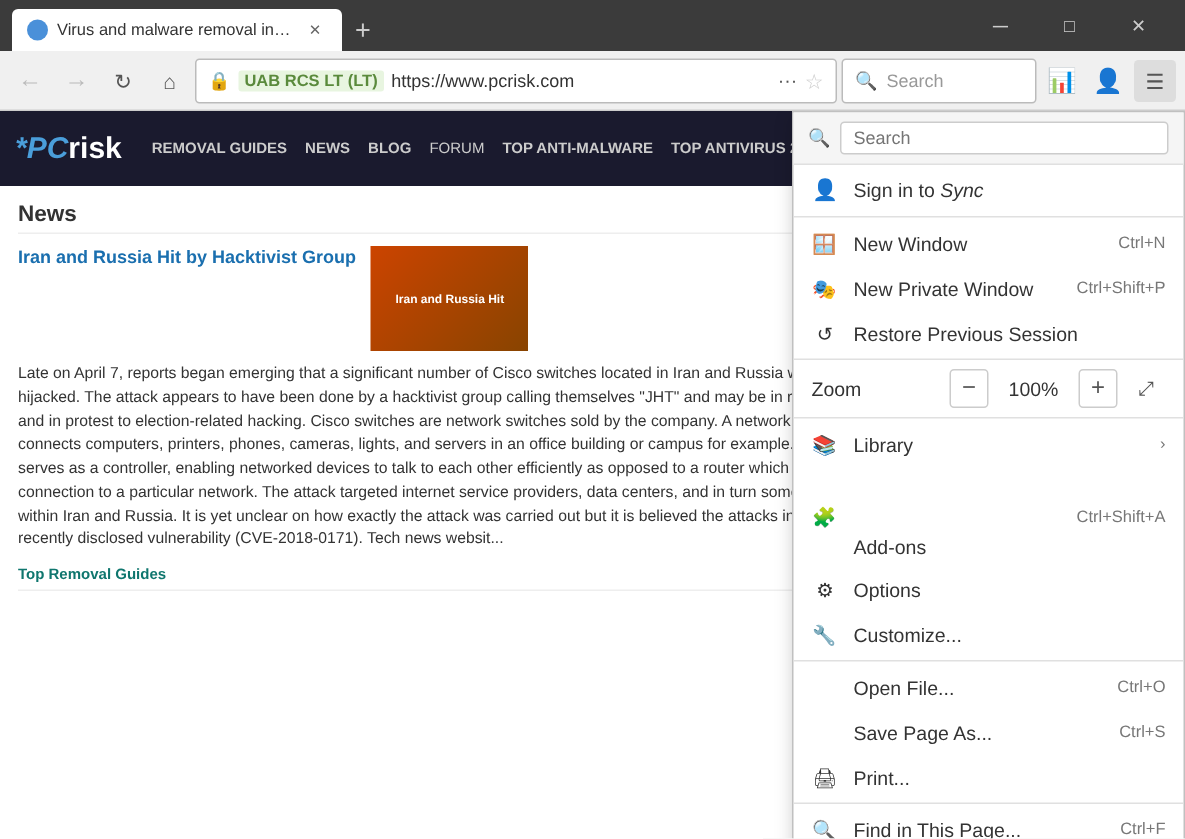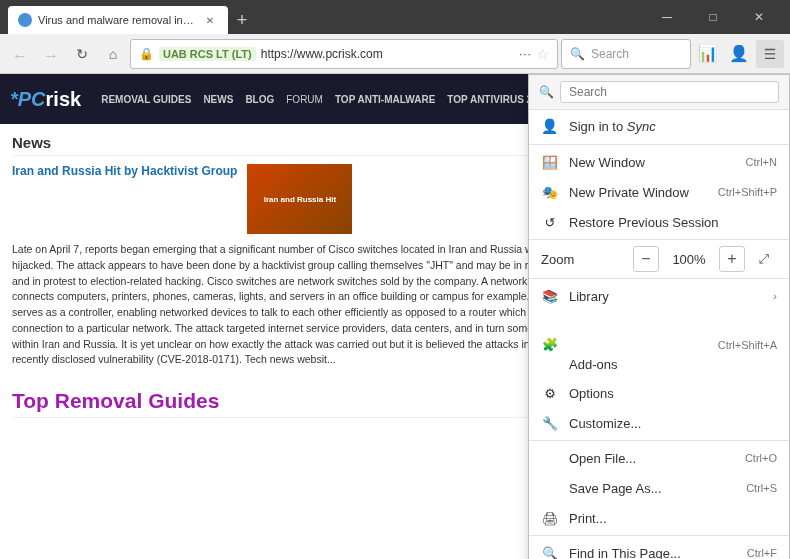--- a/index.html
+++ b/index.html
@@ -80,21 +80,21 @@
         <div style="display:flex;gap:10px;margin-bottom:8px;">
           <div>
             <h3 style="font-size:12px;color:#1a6faf;font-weight:bold;margin-bottom:3px;cursor:pointer;">Iran and Russia Hit by Hacktivist Group</h3>
           </div>
           <div style="width:105px;height:70px;background:linear-gradient(135deg,#cc4400,#884400);flex-shrink:0;display:flex;align-items:center;justify-content:center;">
             <span style="color:white;font-size:8px;font-weight:bold;text-align:center;padding:3px;">Iran and Russia Hit</span>
           </div>
         </div>
         <p style="font-size:10.5px;color:#333;line-height:1.5;">Late on April 7, reports began emerging that a significant number of Cisco switches located in Iran and Russia were being hijacked. The attack appears to have been done by a hacktivist group calling themselves "JHT" and may be in response to and in protest to election-related hacking. Cisco switches are network switches sold by the company. A network switch connects computers, printers, phones, cameras, lights, and servers in an office building or campus for example. A switch serves as a controller, enabling networked devices to talk to each other efficiently as opposed to a router which allows for connection to a particular network. The attack targeted internet service providers, data centers, and in turn some websites within Iran and Russia. It is yet unclear on how exactly the attack was carried out but it is believed the attacks involve a recently disclosed vulnerability (CVE-2018-0171). Tech news websit...</p>
 
-        <h2 style="font-size:21px;color:#a21caf;margin-top:21px;margin-bottom:6px;border-bottom:1px solid #eee;padding-bottom:4px;">Top Removal Guides</h2>
+        <h2 style="font-size:10px;color:#0f766e;margin-top:10px;margin-bottom:6px;border-bottom:1px solid #eee;padding-bottom:4px;">Top Removal Guides</h2>
       </div>
 
       <div style="width:175px;flex-shrink:0;overflow:hidden;">
 
         <div style="display:flex;gap:6px;margin-bottom:10px;">
           <div style="width:70px;height:50px;background:#cc2200;flex-shrink:0;display:flex;align-items:center;justify-content:center;">
             <span style="color:white;font-size:7px;font-weight:bold;text-align:center;padding:2px;">US Gas Pipelines Hit</span>
           </div>
           <div>
             <h3 style="font-size:11px;color:#1a6faf;font-weight:bold;margin-bottom:2px;cursor:pointer;">US Gas Pipelines Hit by Cyberattack</h3>

